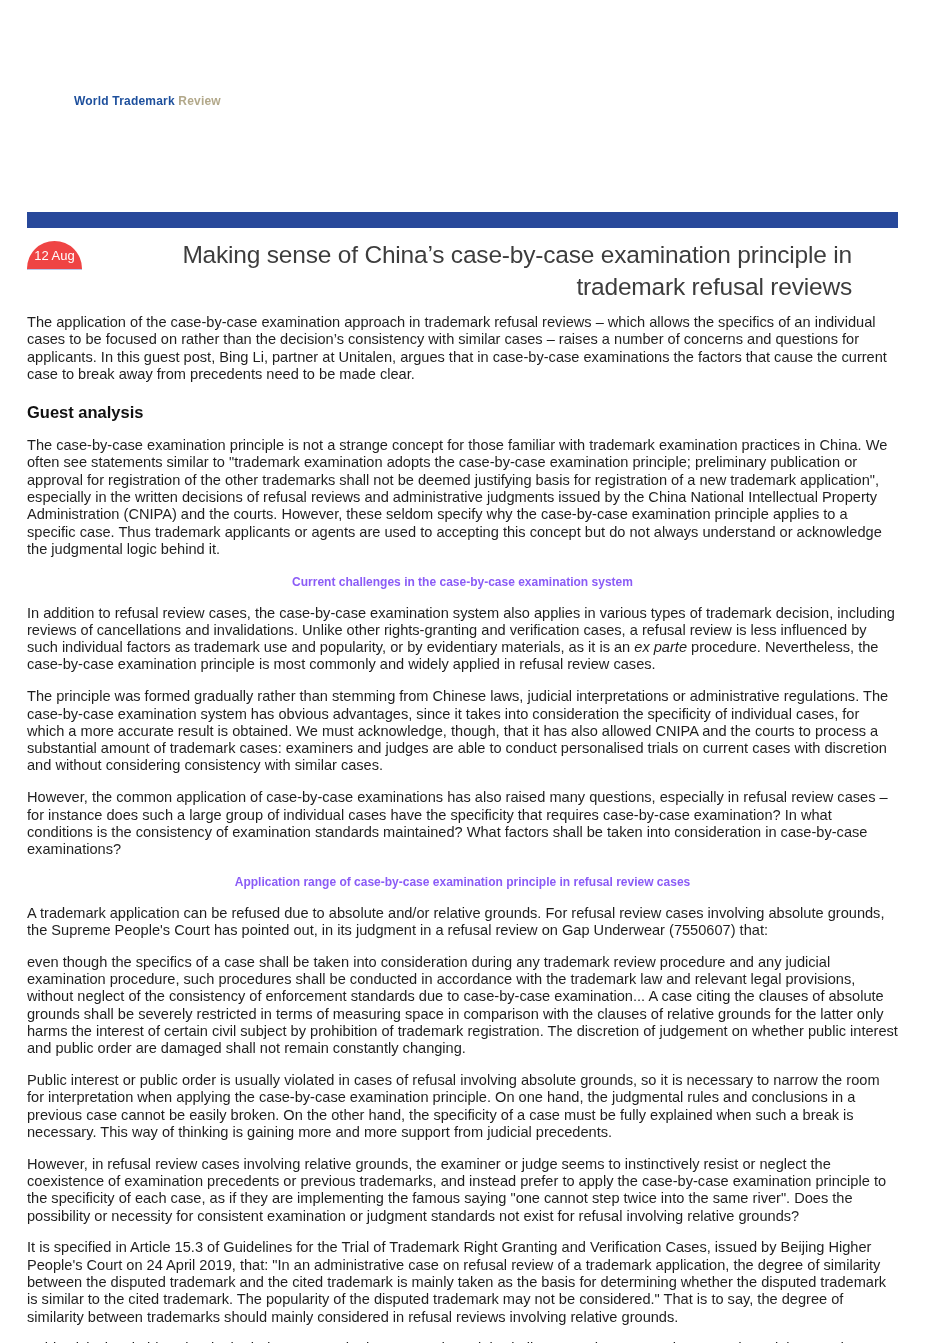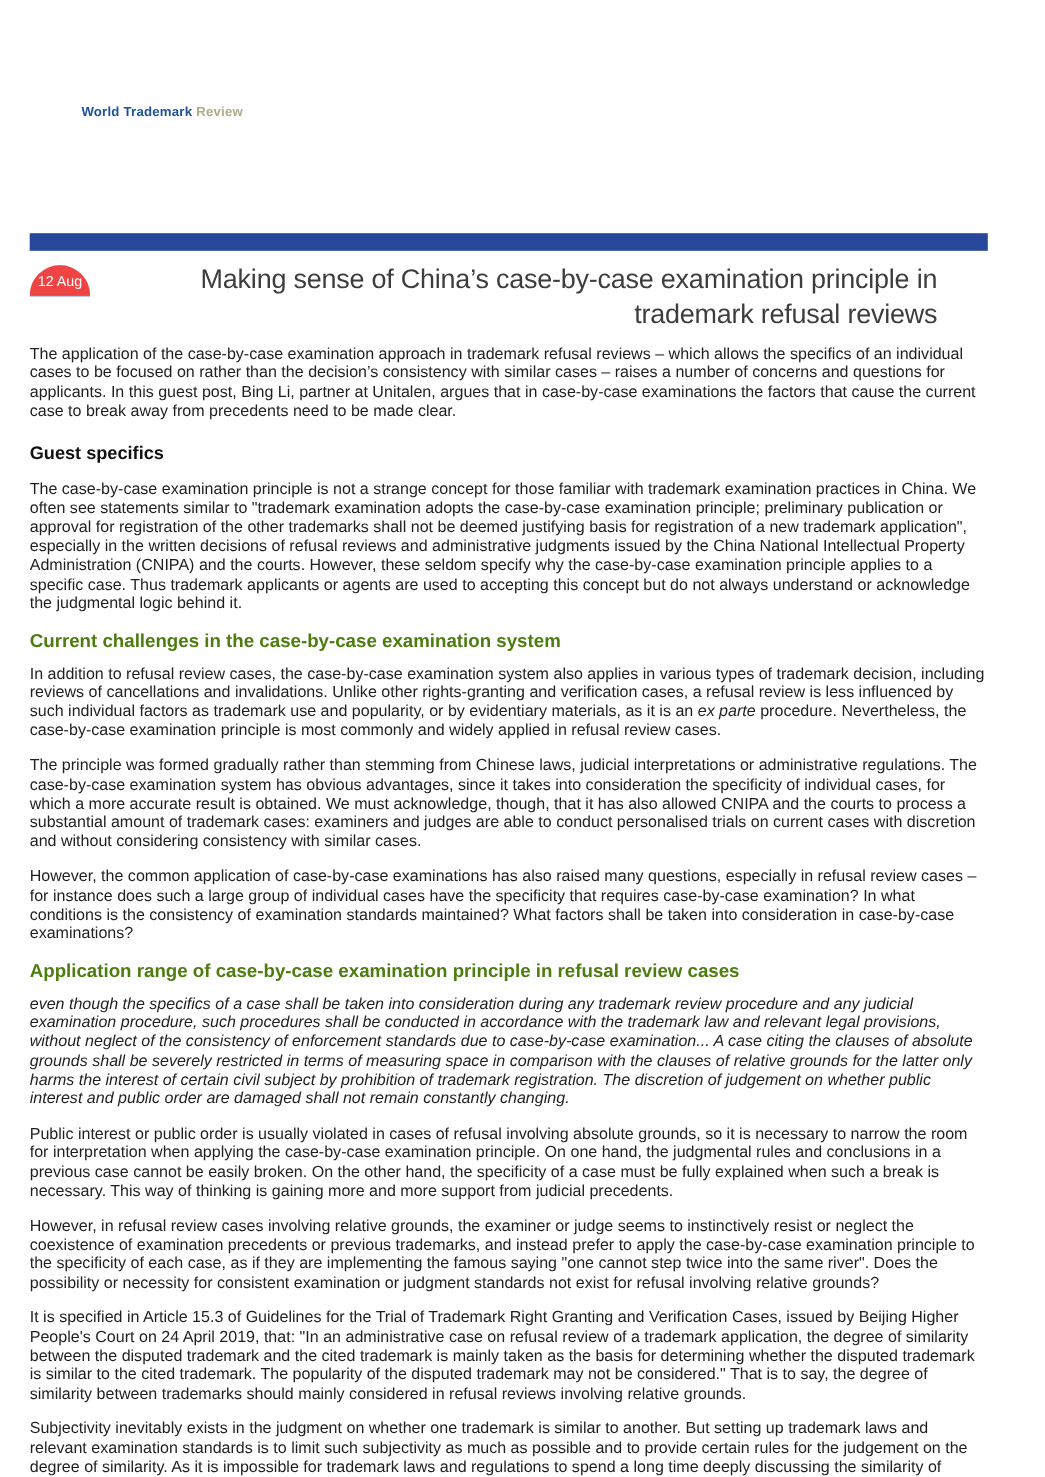--- a/index.html
+++ b/index.html
@@ -111,28 +111,28 @@
   }
   .article p { margin: 0 0 14.5px 0; }
   .article h2 {
     font-size: 16.5px;
     line-height: 19px;
     font-weight: 700;
     color: #111111;
     margin: 20px 0 15px 0;
   }
   .article h3 {
-    font-size: 17px;
+    font-size: 12px;
     line-height: 17.3px;
     font-weight: 700;
-    color: #4d7c0f;
+    color: #8b5cf6;
     margin: 16px 0 13px 0;
+    text-align: center;
   }
   .article .quote {
-    font-style: italic;
     margin: 0 0 14.5px 0;
   }
   .article em { font-style: italic; }
 </style>
 </head>
 <body>
 
 <div class="logo">
   <div class="logo-tagline"><span class="tagline-primary">World Trademark</span><span class="tagline-secondary"> Review</span></div>
 </div>
@@ -142,34 +142,35 @@
 <div class="date-badge">
   <div class="badge-top">12 Aug</div>
   <div class="badge-bottom">2020</div>
 </div>
 
 <h1 class="page-title">Making sense of China’s case-by-case examination principle in trademark refusal reviews</h1>
 
 <div class="article">
   <p>The application of the case-by-case examination approach in trademark refusal reviews – which allows the specifics of an individual cases to be focused on rather than the decision’s consistency with similar cases – raises a number of concerns and questions for applicants. In this guest post, Bing Li, partner at Unitalen, argues that in case-by-case examinations the factors that cause the current case to break away from precedents need to be made clear.</p>
 
-  <h2>Guest specifics</h2>
+  <h2>Guest analysis</h2>
 
   <p>The case-by-case examination principle is not a strange concept for those familiar with trademark examination practices in China. We often see statements similar to "trademark examination adopts the case-by-case examination principle; preliminary publication or approval for registration of the other trademarks shall not be deemed justifying basis for registration of a new trademark application", especially in the written decisions of refusal reviews and administrative judgments issued by the China National Intellectual Property Administration (CNIPA) and the courts. However, these seldom specify why the case-by-case examination principle applies to a specific case. Thus trademark applicants or agents are used to accepting this concept but do not always understand or acknowledge the judgmental logic behind it.</p>
 
   <h3>Current challenges in the case-by-case examination system</h3>
 
   <p><span>In addition to  refusal review cases, the case-by-case examination system also applies in various types of trademark decision, including reviews of cancellations and invalidations. Unlike other rights-granting and verification cases, a refusal review is less influenced by such individual factors as trademark use and popularity, or by evidentiary materials, as it is an </span><em>ex parte</em><span> procedure. Nevertheless, the case-by-case examination principle is most commonly and widely applied in refusal review cases.</span></p>
 
   <p>The principle was formed gradually rather than stemming from Chinese laws, judicial interpretations or administrative regulations. The case-by-case examination system has obvious advantages, since it takes into consideration the specificity of individual cases, for which a more accurate result is obtained. We must acknowledge, though, that it has also allowed CNIPA and the courts to process a substantial amount of trademark cases: examiners and judges are able to conduct personalised trials on current cases with discretion and without considering consistency with similar cases.</p>
 
   <p>However, the common application of case-by-case examinations has also raised many questions, especially in refusal review cases – for instance does such a large group of individual cases have the specificity that requires case-by-case examination? In what conditions is the consistency of examination standards maintained? What factors shall be taken into consideration in case-by-case examinations?</p>
 
   <h3>Application range of case-by-case examination principle in refusal review cases</h3>
 
+  <p>A trademark application can be refused due to absolute and/or relative grounds. For refusal review cases involving absolute grounds, the Supreme People's Court has pointed out, in its judgment in a refusal review on Gap Underwear (7550607) that:</p>
 
   <p class="quote">even though the specifics of a case shall be taken into consideration during any trademark review procedure and any judicial examination procedure, such procedures shall be conducted in accordance with the trademark law and relevant legal provisions, without neglect of the consistency of enforcement standards due to case-by-case examination... A case citing the clauses of absolute grounds shall be severely restricted in terms of measuring space in comparison with the clauses of relative grounds for the latter only harms the interest of certain civil subject by prohibition of trademark registration. The discretion of judgement on whether public interest and public order are damaged shall not remain constantly changing.</p>
 
   <p>Public interest or public order is usually violated in cases of refusal involving absolute grounds, so it is necessary to narrow the room for interpretation when applying the case-by-case examination principle. On one hand, the judgmental rules and conclusions in a previous case cannot be easily broken. On the other hand, the specificity of a case must be fully explained when such a break is necessary. This way of thinking is gaining more and more support from judicial precedents.</p>
 
   <p>However, in refusal review cases involving relative grounds, the examiner or judge seems to instinctively resist or neglect the coexistence of examination precedents or previous trademarks, and instead prefer to apply the case-by-case examination principle to the specificity of each case, as if they are implementing the famous saying "one cannot step twice into the same river". Does the possibility or necessity for consistent examination or judgment standards not exist for refusal involving relative grounds?</p>
 
   <p>It is specified in Article 15.3 of Guidelines for the Trial of Trademark Right Granting and Verification Cases, issued by Beijing Higher People's Court on 24 April 2019, that: "In an administrative case on refusal review of a trademark application, the degree of similarity between the disputed trademark and the cited trademark is mainly taken as the basis for determining whether the disputed trademark is similar to the cited trademark. The popularity of the disputed trademark may not be considered." That is to say, the degree of similarity between trademarks should mainly considered in refusal reviews involving relative grounds.</p>
 
   <p>Subjectivity inevitably exists in the judgment on whether one trademark is similar to another. But setting up trademark laws and relevant examination standards is to limit such subjectivity as much as possible and to provide certain rules for the judgement on the degree of similarity. As it is impossible for trademark laws and regulations to spend a long time deeply discussing the similarity of judgment conditions, and it is</p>

